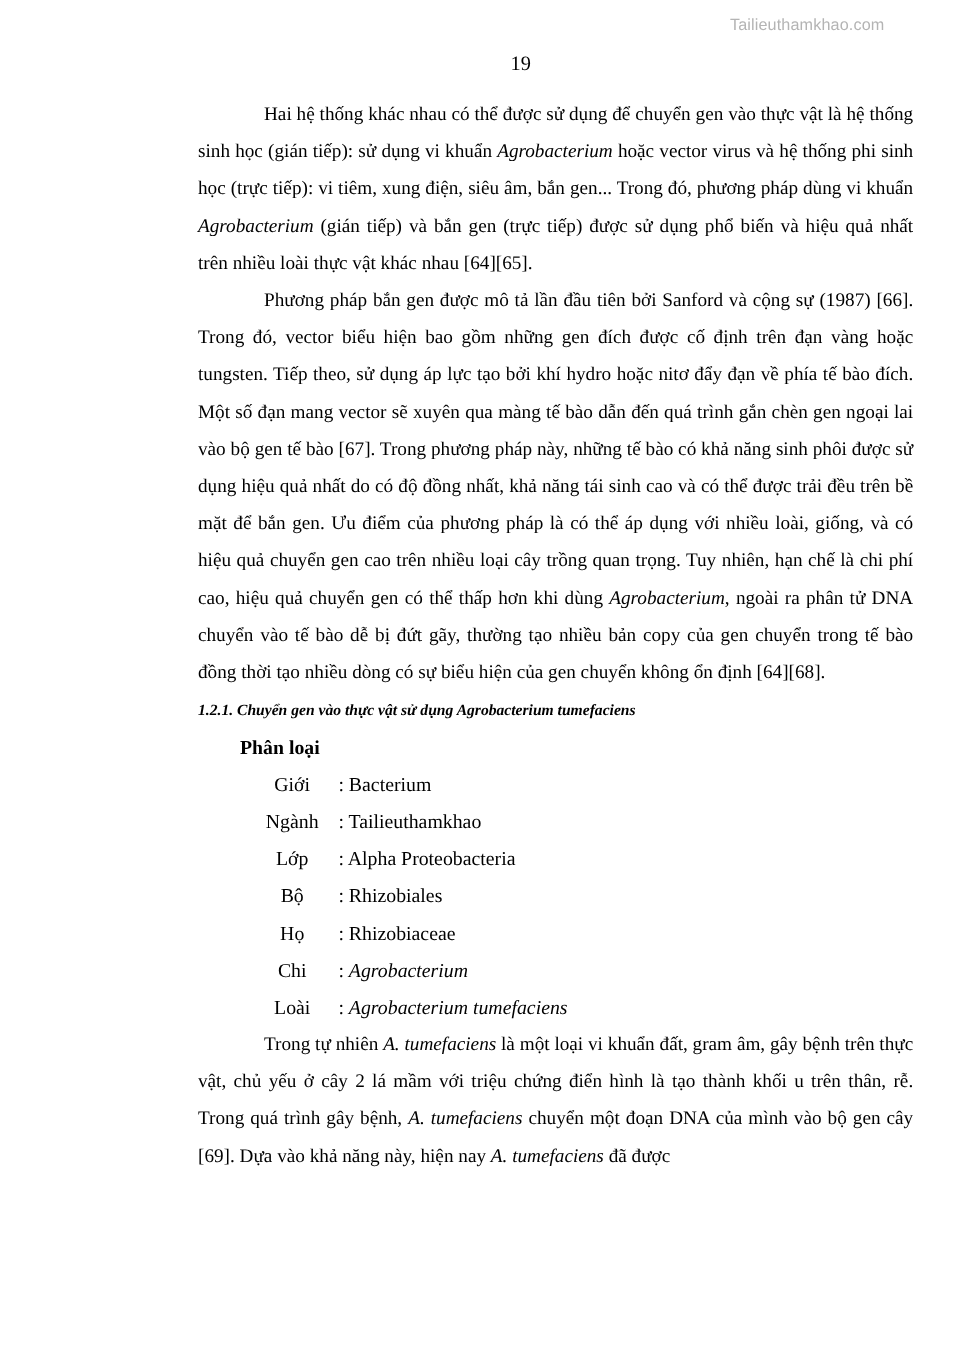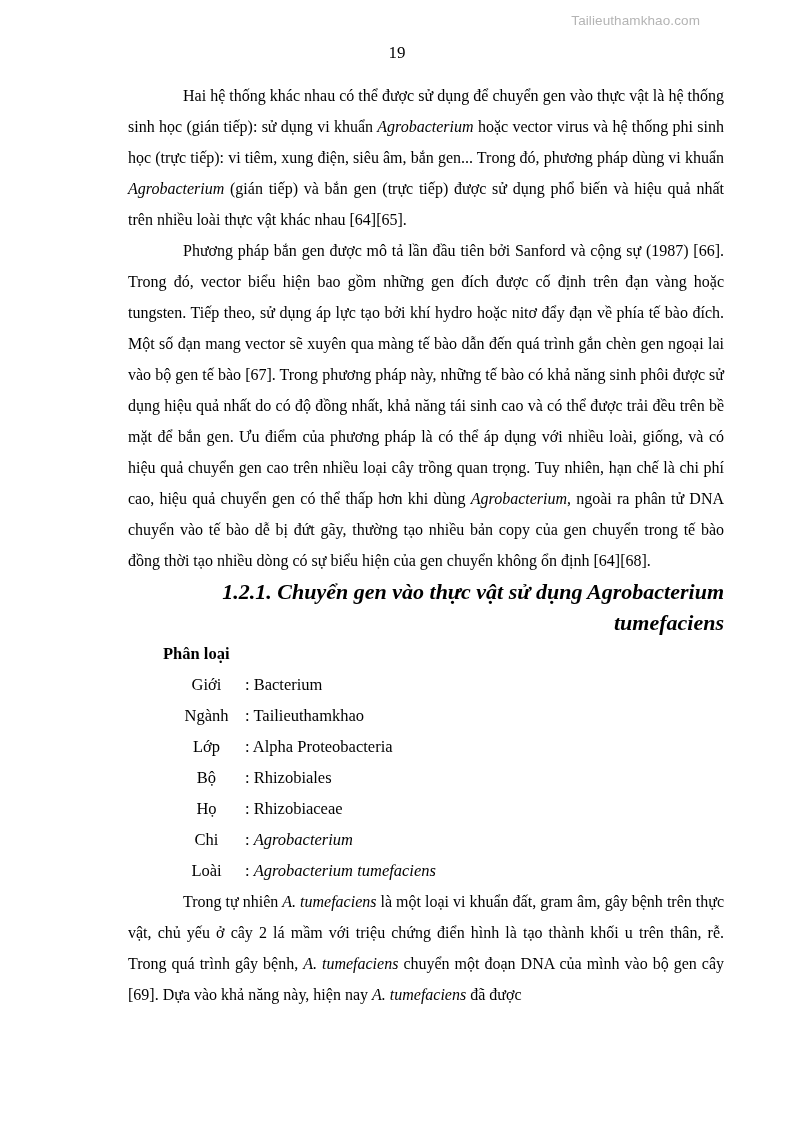--- a/index.html
+++ b/index.html
@@ -13,20 +13,21 @@
     position: relative;
     font-family: "Liberation Serif", "DejaVu Serif", serif;
     color: #000000;
     overflow: hidden;
   }
   .page {
     position: relative;
     width: 714px;
     height: 1123px;
     box-sizing: border-box;
+    margin-left: 37px;
   }
   .watermark {
     position: absolute;
     top: 13px;
     right: 14px;
     font-family: "Liberation Sans", "DejaVu Sans", sans-serif;
     font-size: 13.5px;
     color: #b4b4b4;
     letter-spacing: 0.1px;
     white-space: nowrap;
@@ -47,26 +48,26 @@
     width: 596px;
   }
   .h2 {
     font-size: 16.5px;
     font-weight: bold;
     line-height: 31px;
     margin: 0;
     text-align: left;
   }
   .h3 {
-    font-size: 22px;
+    font-size: 13px;
     font-weight: bold;
     font-style: italic;
     line-height: 31px;
     margin: 0;
-    text-align: right;
+    text-align: left;
   }
   p.body-par {
     font-size: 16px;
     line-height: 31px;
     margin: 0;
     text-align: justify;
     text-indent: 55px;
     text-justify: inter-word;
     hyphens: none;
   }

